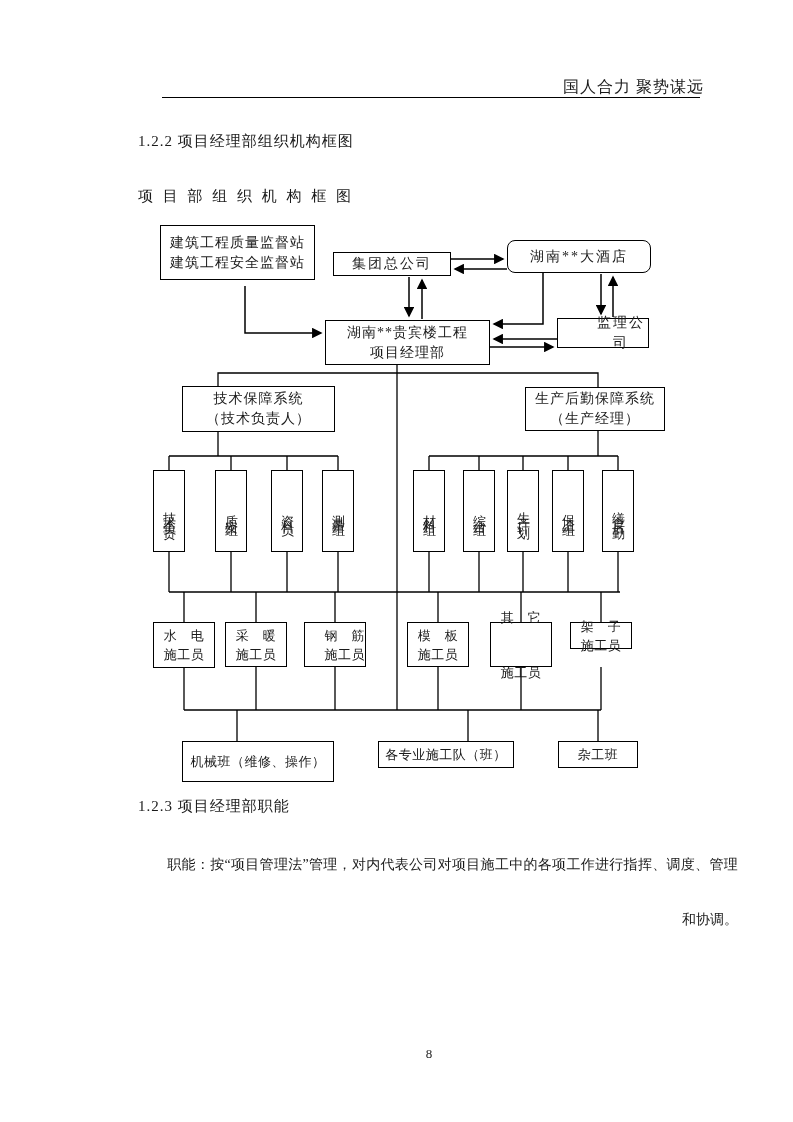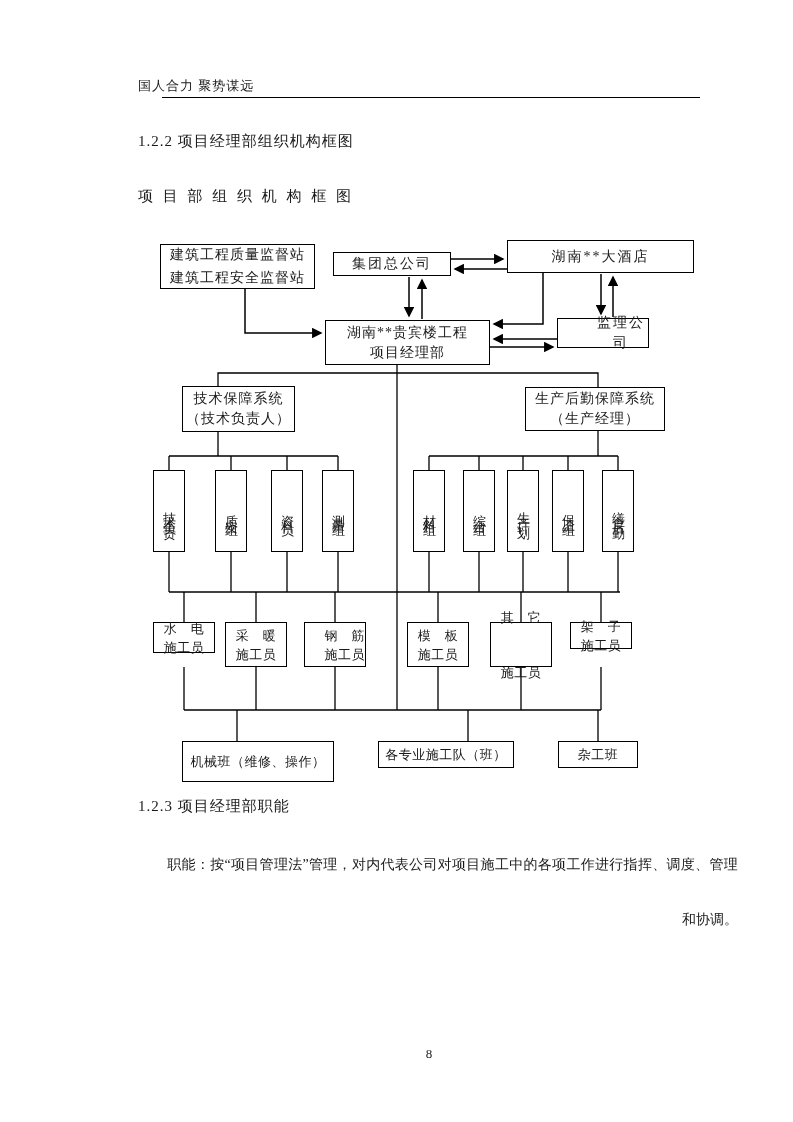--- a/index.html
+++ b/index.html
@@ -3,21 +3,21 @@
 <meta charset="utf-8">
 <style>
   html,body{margin:0;padding:0;}
   body{
     width:793px;height:1122px;position:relative;background:#ffffff;
     font-family:"Liberation Serif","DejaVu Serif",serif;color:#1a1a1a;
     overflow:hidden;
   }
   .abs{position:absolute;text-align:right;}
   
-  .hdr{left:138px;top:77px;width:566px;text-align:left;font-size:13px;letter-spacing:1px;}
+  .hdr{left:138px;top:77px;width:566px;text-align:right;font-size:16px;letter-spacing:1px;}
   .hdr-rule{left:162px;top:97px;width:538px;height:0;border-top:1.6px solid #000;}
   
   .h-num{left:138px;top:132px;font-size:15px;letter-spacing:1px;}
   .caption{left:138px;top:187px;font-size:15px;letter-spacing:3px;}
   .h-num2{left:138px;top:797px;font-size:15px;letter-spacing:1px;}
   .para{left:138px;top:856px;width:600px;font-size:14px;letter-spacing:0.3px;}
   .para2{left:138px;top:911px;width:600px;font-size:14px;}
   .pgnum{left:0;top:1046px;width:858px;text-align:center;font-size:13px;}
   
   .bx{
@@ -64,40 +64,40 @@
   <path class="thin" d="M218 432 V456 M169 456 H338 M169 456 V470 M231 456 V470 M287 456 V470 M338 456 V470"></path>
   <path class="thin" d="M598 431 V456 M429 456 H618 M429 456 V470 M479 456 V470 M523 456 V470 M568 456 V470 M618 456 V470"></path>
   <path class="thin" d="M169 552 V592 M231 552 V592 M287 552 V592 M338 552 V592 M429 552 V592 M479 552 V592 M523 552 V592 M568 552 V592 M618 552 V592"></path>
   <path class="thin" d="M169 592 H620"></path>
   <path class="thin" d="M184 592 V622 M256 592 V622 M335 592 V622 M438 592 V622 M521 592 V622 M601 592 V622"></path>
   <path class="thin" d="M184 667 V710 M256 667 V710 M335 667 V710 M438 667 V710 M521 667 V710 M601 667 V710"></path>
   <path class="thin" d="M184 710 H601"></path>
   <path class="thin" d="M237 710 V741 M468 710 V741 M598 710 V741"></path>
 </svg>
 
-<div class="bx" style="left:160px;top:244px;width:155px;height:45px;justify-content:space-between;">
+<div class="bx" style="left:160px;top:225px;width:155px;height:55px;">
   <div>建筑工程质量监督站</div>
   <div>建筑工程安全监督站</div>
 </div>
 <div class="bx" style="left:333px;top:252px;width:118px;height:24px;letter-spacing:2px;">
   <div>集团总公司</div>
 </div>
-<div class="bx" style="left:507px;top:240px;width:187px;height:33px;letter-spacing:2px;">
+<div class="bx" style="left:507px;top:240px;width:144px;height:33px;letter-spacing:2px;border-radius:8px;">
   <div>湖南**大酒店</div>
 </div>
 
 <div class="bx" style="left:325px;top:320px;width:165px;height:45px;">
   <div>湖南**贵宾楼工程</div>
   <div>项目经理部</div>
 </div>
 <div class="bx" style="left:557px;top:318px;width:92px;height:30px;letter-spacing:2px;padding-left:36px;">
   <div>监理公司</div>
 </div>
 
-<div class="bx" style="left:182px;top:386px;width:113px;height:46px;">
+<div class="bx" style="left:182px;top:386px;width:153px;height:46px;">
   <div>技术保障系统</div>
   <div>（技术负责人）</div>
 </div>
 <div class="bx" style="left:525px;top:387px;width:140px;height:44px;">
   <div>生产后勤保障系统</div>
   <div>（生产经理）</div>
 </div>
 
 <div class="bx vx" style="left:153px;top:470px;width:32px;height:82px;">
     <span>技术负责</span>
@@ -120,21 +120,21 @@
 <div class="bx vx" style="left:507px;top:470px;width:32px;height:82px;">
     <span>生产计划</span>
   </div>
 <div class="bx vx" style="left:552px;top:470px;width:32px;height:82px;">
     <span>保卫组</span>
   </div>
 <div class="bx vx" style="left:602px;top:470px;width:32px;height:82px;">
     <span>缮食后勤</span>
   </div>
 
-<div class="bx small" style="left:153px;top:622px;width:62px;height:31px;">
+<div class="bx small" style="left:153px;top:622px;width:62px;height:46px;">
   <div>水　电</div>
   <div>施工员</div>
 </div>
 <div class="bx small" style="left:225px;top:622px;width:62px;height:45px;">
   <div>采　暖</div>
   <div>施工员</div>
 </div>
 <div class="bx small" style="left:304px;top:622px;width:62px;height:45px;align-items:flex-end;">
   <div>钢　筋</div>
   <div>施工员</div>

